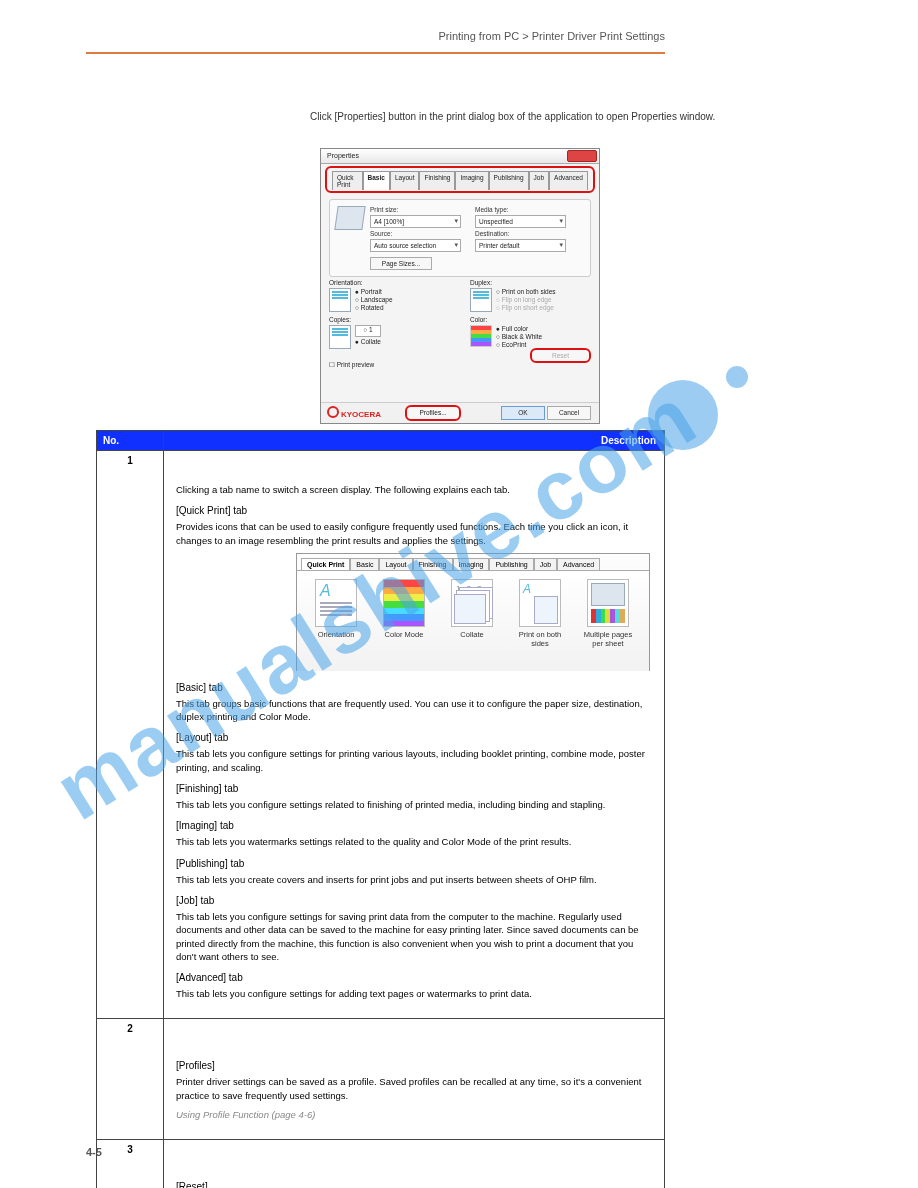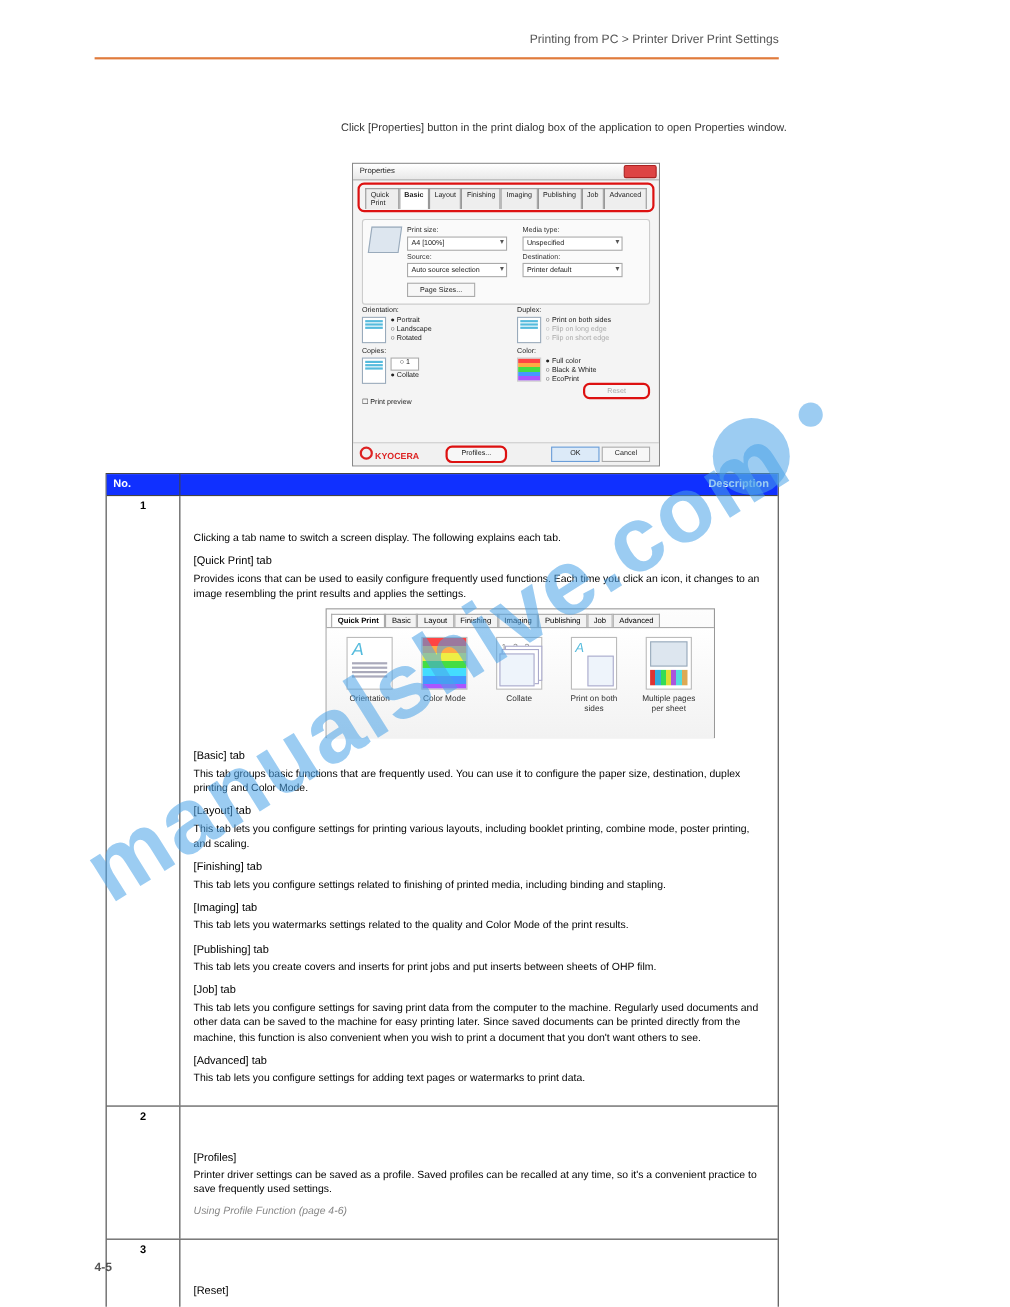--- a/index.html
+++ b/index.html
@@ -8,21 +8,20 @@
     font-family: Arial, sans-serif;
     background: #fff;
     width: 918px;
     position: relative;
   }
   .page {
     width: 751px;
     height: 1188px;
     position: relative;
     background: #fff;
-    padding-left: 43px;
   }
   .top-rule {
     position: absolute;
     left: 86px;
     right: 86px;
     top: 52px;
     border-top: 2px solid #e07b3c;
   }
   .header-text {
     position: absolute;

